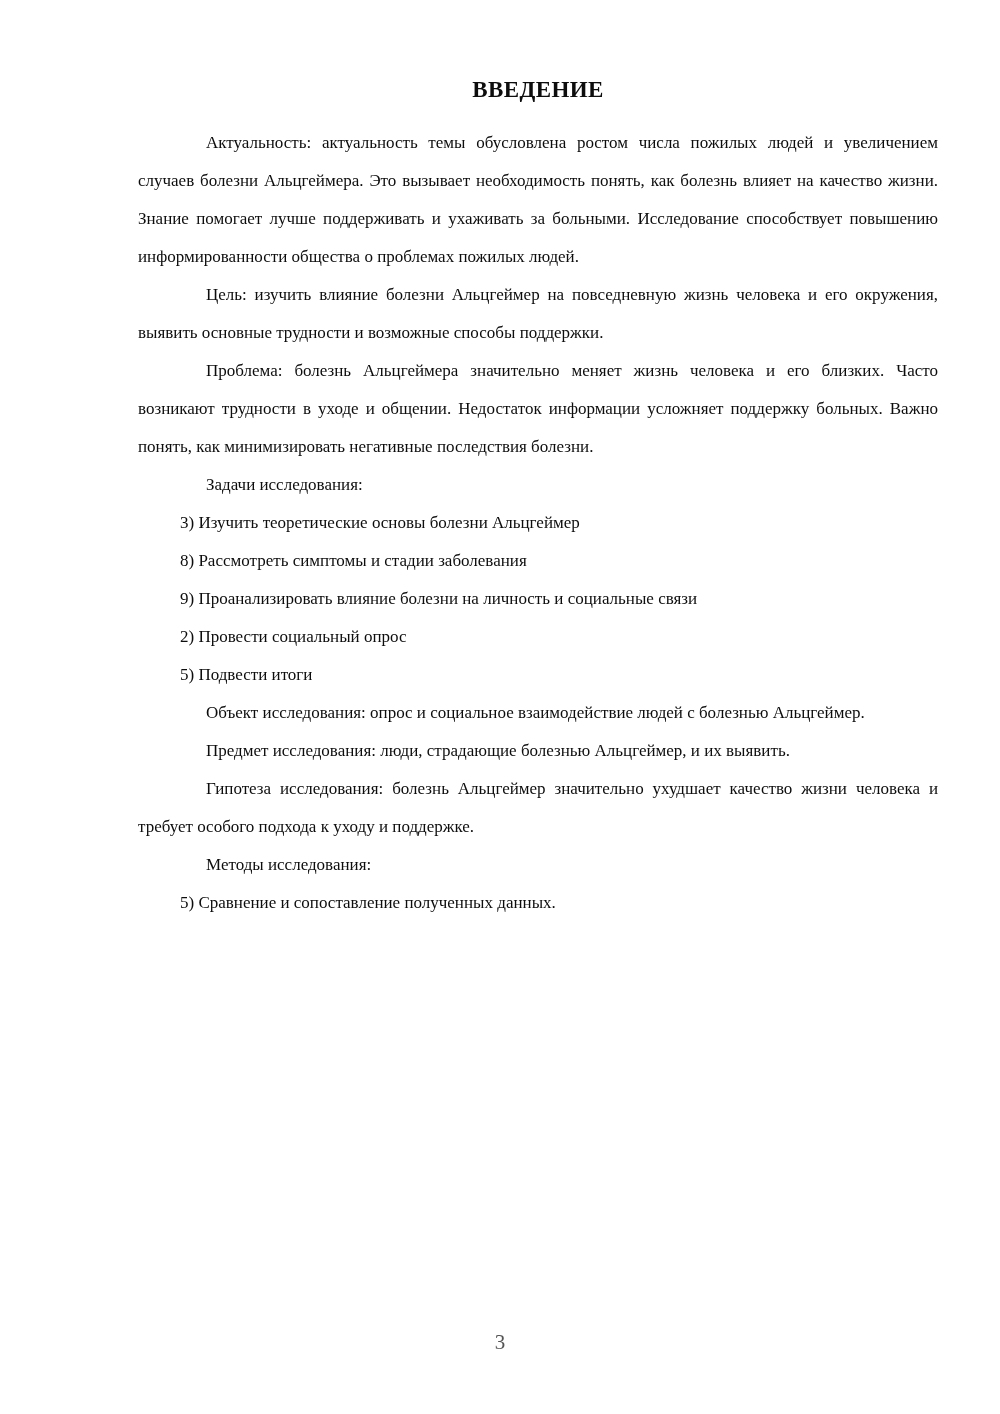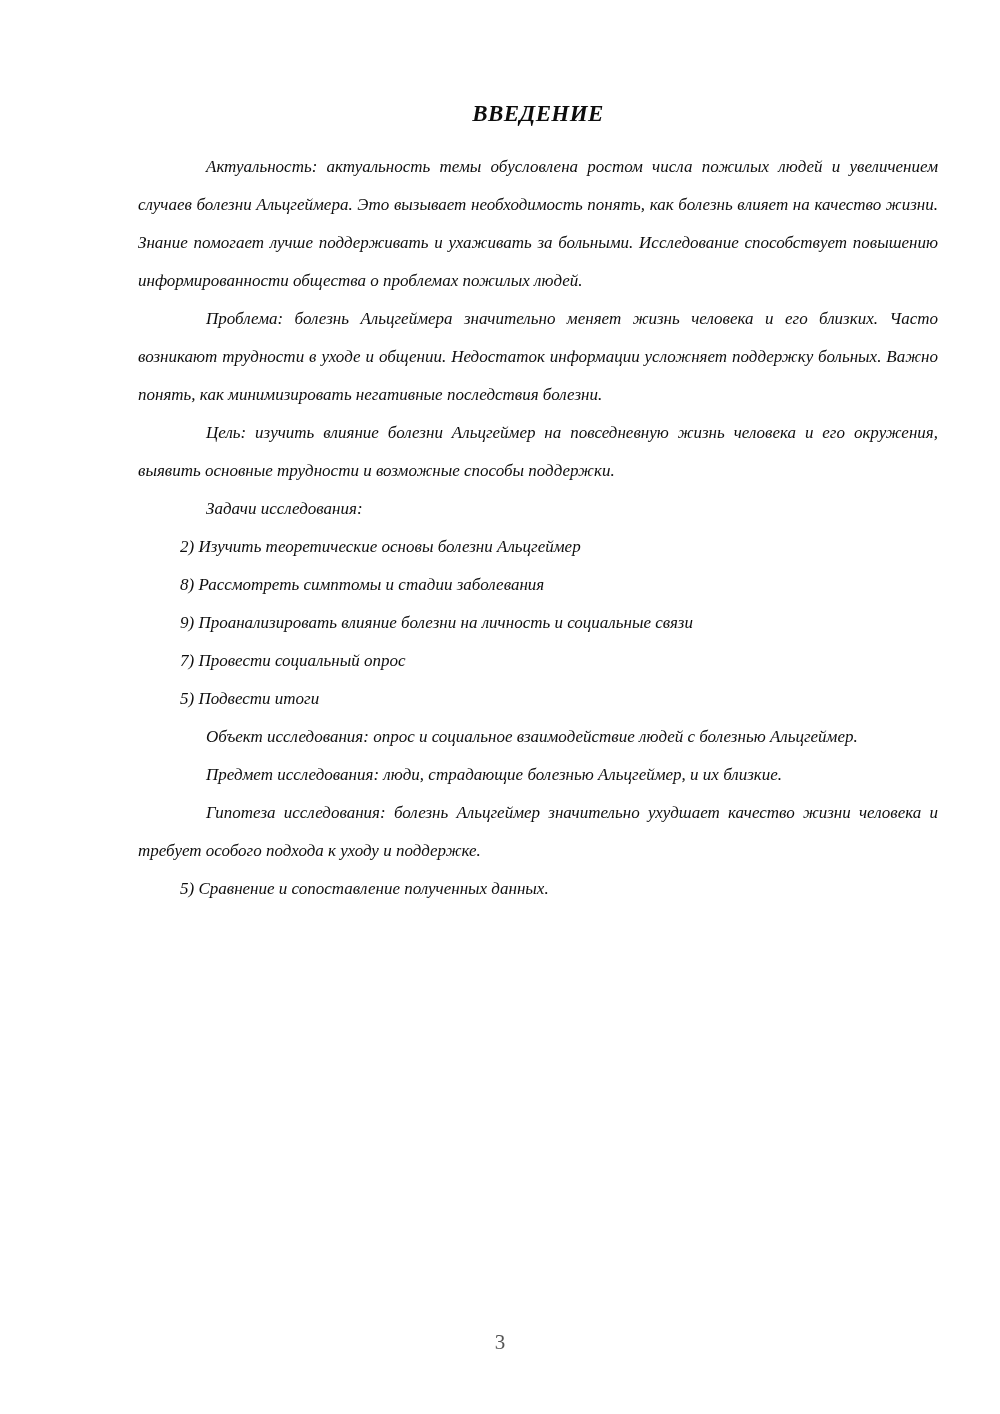--- a/index.html
+++ b/index.html
@@ -15,23 +15,22 @@
     margin: 0 auto;
     background: #ffffff;
     box-sizing: border-box;
     font-family: "Liberation Serif", "DejaVu Serif", serif;
     color: #0d0d0d;
     overflow: hidden;
   }
   .content {
     position: absolute;
     left: 138px;
-    top: 100px;
+    top: 76px;
     width: 800px;
-    font-style: italic;
   }
   .doc-title {
     font-size: 23px;
     font-weight: bold;
     text-align: center;
     letter-spacing: 0.4px;
     margin: 0 0 20px 0;
     line-height: 1.2;
   }
   .para {
@@ -62,42 +61,43 @@
 <body>
 
 <div class="page">
 
   <div class="content">
 
     <h1 class="doc-title">ВВЕДЕНИЕ</h1>
 
     <p class="para">Актуальность: актуальность темы обусловлена ростом числа пожилых людей и увеличением случаев болезни Альцгеймера. Это вызывает необходимость понять, как болезнь влияет на качество жизни. Знание помогает лучше поддерживать и ухаживать за больными. Исследование способствует повышению информированности общества о проблемах пожилых людей.</p>
 
+    <p class="para">Цель: изучить влияние болезни Альцгеймер на повседневную жизнь человека и его окружения, выявить основные трудности и возможные способы поддержки.</p>
+
     <p class="para">Проблема: болезнь Альцгеймера значительно меняет жизнь человека и его близких. Часто возникают трудности в уходе и общении. Недостаток информации усложняет поддержку больных. Важно понять, как минимизировать негативные последствия болезни.</p>
-
-    <p class="para">Цель: изучить влияние болезни Альцгеймер на повседневную жизнь человека и его окружения, выявить основные трудности и возможные способы поддержки.</p>
 
     <p class="para">Задачи исследования:</p>
 
-    <p class="para list-item">2) Изучить теоретические основы болезни Альцгеймер</p>
+    <p class="para list-item">3) Изучить теоретические основы болезни Альцгеймер</p>
 
     <p class="para list-item">8) Рассмотреть симптомы и стадии заболевания</p>
 
     <p class="para list-item">9) Проанализировать влияние болезни на личность и социальные связи</p>
 
-    <p class="para list-item">7) Провести социальный опрос</p>
+    <p class="para list-item">2) Провести социальный опрос</p>
 
     <p class="para list-item">5) Подвести итоги</p>
 
     <p class="para">Объект исследования: опрос и социальное взаимодействие людей с болезнью Альцгеймер.</p>
 
-    <p class="para">Предмет исследования: люди, страдающие болезнью Альцгеймер, и их близкие.</p>
+    <p class="para">Предмет исследования: люди, страдающие болезнью Альцгеймер, и их выявить.</p>
 
     <p class="para">Гипотеза исследования: болезнь Альцгеймер значительно ухудшает качество жизни человека и требует особого подхода к уходу и поддержке.</p>
 
+    <p class="para">Методы исследования:</p>
 
 
     <p class="para list-item">5) Сравнение и сопоставление полученных данных.</p>
 
   </div>
 
   <div class="page-number">3</div>
 
 </div>
 

